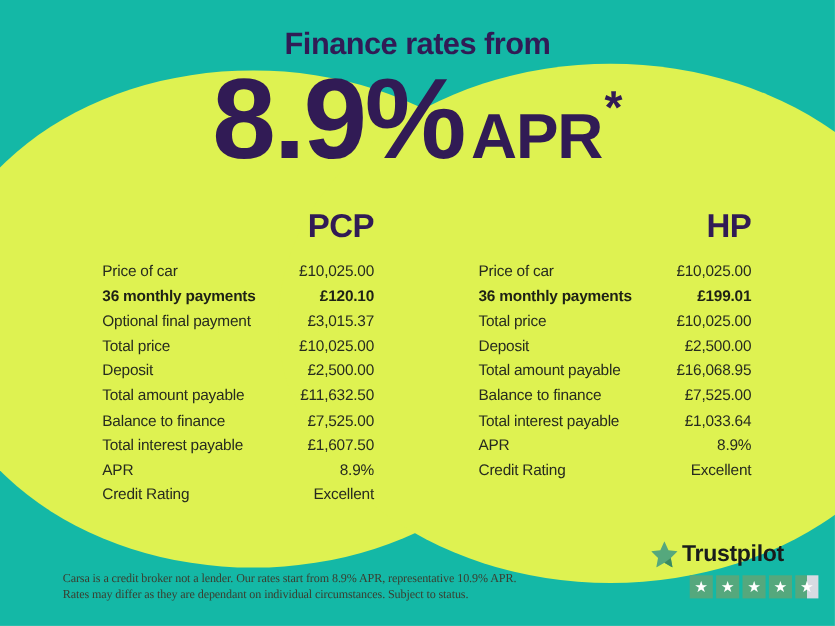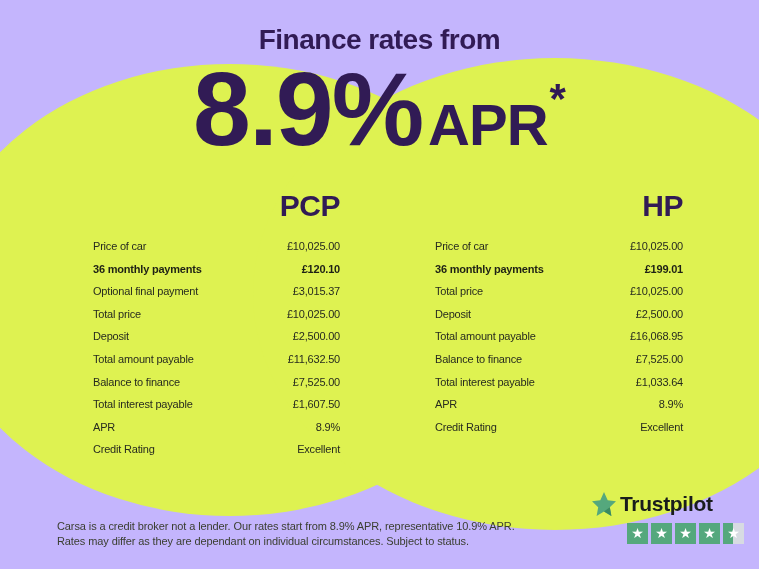--- a/index.html
+++ b/index.html
@@ -1,19 +1,19 @@
 <!DOCTYPE html>
 <html><head>
 <meta charset="utf-8">
 <style>
   html,body{margin:0;padding:0;background:#e8e8e8;}
   .banner{
     position:relative;
     width:759px;height:569px;
-    background:#c4b5fd;
+    background:#14b8a6;
     overflow:hidden;
     font-family:"Liberation Sans", sans-serif;
   }
   .blob{position:absolute;border-radius:50%;background:#def251;}
   .blob-left{left:-60px;top:64px;width:580px;height:452px;}
   .blob-right{left:253px;top:58px;width:604px;height:472px;}
 
   .hdr-title{
     position:absolute;top:24px;left:0;width:759px;
     text-align:center;font-size:28px;font-weight:700;color:#311b55;
@@ -30,29 +30,29 @@
 
   .fin-col{position:absolute;top:190px;}
   .col-pcp{left:93px;width:247px;}
   .col-hp{left:435px;width:248px;}
   .col-title{
     text-align:right;font-size:30px;font-weight:700;color:#311b55;
     line-height:32px;margin-bottom:13px;letter-spacing:-0.5px;
   }
   .frow{
     display:flex;justify-content:space-between;
-    font-size:11px;line-height:22.6px;color:#272b1f;
+    font-size:14px;line-height:22.6px;color:#272b1f;
     letter-spacing:-0.2px;
     align-items:flex-end;
   }
   .frow.bold{font-weight:700;color:#1e2115;}
 
   .disclaimer{
     position:absolute;left:57px;top:519px;width:480px;
-    font-size:11px;line-height:14.5px;color:#3a3e30;letter-spacing:-0.1px;
+    font-size:11px;line-height:14.5px;color:#3a3e30;letter-spacing:-0.1px;font-family:Liberation Serif, serif;
   }
 
   .tp-logo{
     position:absolute;left:592px;top:492px;
     display:flex;align-items:center;
   }
   .tp-brand{font-size:21px;font-weight:600;color:#191c1c;margin-left:4px;letter-spacing:-0.3px;}
   .tp-stars{
     position:absolute;left:627px;top:523px;
     display:flex;gap:3px;

